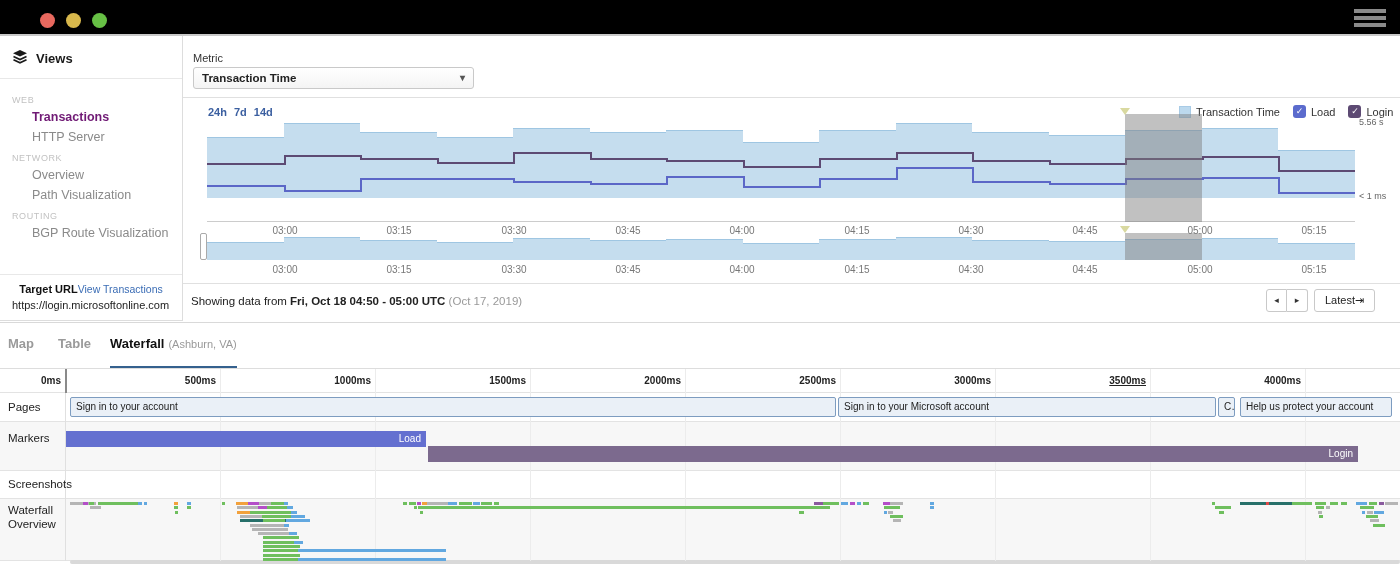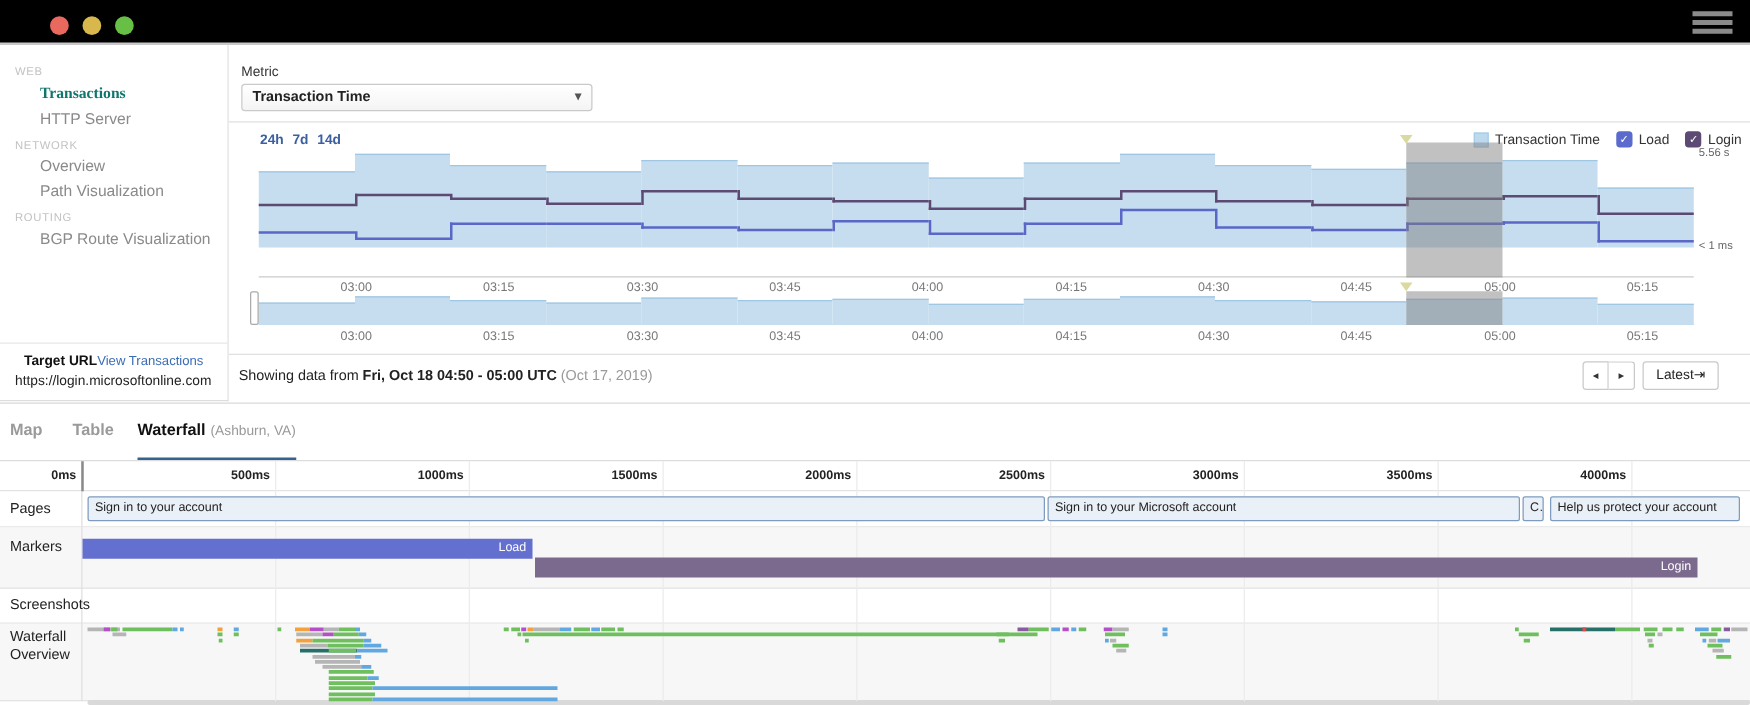--- a/index.html
+++ b/index.html
@@ -12,21 +12,21 @@
   .dot { position:absolute; top:13px; width:15px; height:15px; border-radius:50%; }
   .hamburger { position:absolute; right:14px; top:9px; width:32px; height:20px; cursor:pointer; }
   .hamburger i { display:block; height:4px; margin-bottom:3px; background:#8a8a8a; }
 
   
   .sidebar { position:absolute; left:0; top:36px; width:183px; height:285px; background:#fff; border-right:1px solid #ddd; border-bottom:1px solid #ddd; }
   .views-header { display:flex; align-items:center; gap:8px; padding:13px 12px 11px 12px; border-bottom:1px solid #e8e8e8; font-size:13px; font-weight:bold; color:#1a1a1a; }
   .nav { padding-top:10px; }
   .nav-heading { padding:6px 12px 2px 12px; font-size:9px; letter-spacing:.6px; color:#c2c2c2; }
   .nav-item { padding:3px 12px 3px 32px; font-size:12.5px; color:#8a8a8a; cursor:pointer; }
-  .nav-item.active { color:#0f766e; font-weight:bold;font-family:Liberation Serif, serif; }
+  .nav-item.active { color:#701a75; font-weight:bold; }
   .target { position:absolute; left:0; bottom:0; width:100%; border-top:1px solid #e8e8e8; padding:8px 12px 9px 12px; }
   .trow { display:flex; justify-content:center; align-items:baseline; }
   .tlabel { font-size:11px; font-weight:bold; color:#111; }
   .tlink { font-size:10.5px; color:#3b6db5; text-decoration:none; cursor:pointer; }
   .turl { margin-top:4px; font-size:11px; color:#222; }
 
   
   .main { position:absolute; left:183px; top:36px; width:1217px; height:286px; background:#fff; }
   .metric-label { position:absolute; left:10px; top:16px; font-size:11px; color:#333; }
   .dropdown { position:absolute; left:10px; top:31px; width:281px; height:22px; border:1px solid #c9c9c9; border-radius:3px; background:linear-gradient(#fff,#f4f4f4); font-size:11.5px; font-weight:bold; color:#222; line-height:20px; padding:0 8px; cursor:pointer; }
@@ -96,20 +96,30 @@
         <div class="dot" style="left: 92px; background: rgb(103, 192, 69);"></div>
       </div>
     <div class="hamburger">
         <i></i>
         <i></i>
         <i></i>
       </div>
   </div>
 
   <aside class="sidebar">
+    <div class="views-header">
+      <span>
+        <svg width="16" height="15" viewBox="0 0 16 15">
+            <path d="M8 1 L15 4.2 8 7.4 1 4.2 Z" fill="#1a1a1a"></path>
+            <path d="M1.5 7.5 L8 10.5 14.5 7.5" stroke="#1a1a1a" stroke-width="1.7" fill="none"></path>
+            <path d="M1.5 10.8 L8 13.8 14.5 10.8" stroke="#1a1a1a" stroke-width="1.7" fill="none"></path>
+          </svg>
+      </span>
+      <span>Views</span>
+    </div>
     <nav class="nav" id="nav">
         <div class="nav-heading">WEB</div>
         <div class="nav-item active">Transactions</div>
         <div class="nav-item">HTTP Server</div>
         <div class="nav-heading">NETWORK</div>
         <div class="nav-item">Overview</div>
         <div class="nav-item">Path Visualization</div>
         <div class="nav-heading">ROUTING</div>
         <div class="nav-item">BGP Route Visualization</div>
       </nav>
@@ -303,21 +313,21 @@
       <div class="scale-lab" style="left: 375px;">1000ms</div>
       <div class="gridline" style="left: 530px;"></div>
       <div class="scale-lab" style="left: 530px;">1500ms</div>
       <div class="gridline" style="left: 685px;"></div>
       <div class="scale-lab" style="left: 685px;">2000ms</div>
       <div class="gridline" style="left: 840px;"></div>
       <div class="scale-lab" style="left: 840px;">2500ms</div>
       <div class="gridline" style="left: 995px;"></div>
       <div class="scale-lab" style="left: 995px;">3000ms</div>
       <div class="gridline" style="left: 1150px;"></div>
-      <div class="scale-lab" style="left: 1150px;">3500ms</div>
+      <div class="scale-lab" style="left: 1150px; text-decoration: underline;">3500ms</div>
       <div class="gridline" style="left: 1305px;"></div>
       <div class="scale-lab" style="left: 1305px;">4000ms</div>
       <div class="pagebox" style="left: 70px; width: 766px;">Sign in to your account</div>
       <div class="pagebox" style="left: 838px; width: 378px;">Sign in to your Microsoft account</div>
       <div class="pagebox" style="left: 1218px; width: 17px;">C…</div>
       <div class="pagebox" style="left: 1240px; width: 152px;">Help us protect your account</div>
       <div class="markerbar" style="left: 66px; width: 360px; top: 62px; background: rgb(100, 112, 208);">Load</div>
       <div class="markerbar" style="left: 428px; width: 930px; top: 77px; background: rgb(124, 106, 142);">Login</div>
       <div class="ovbar" style="left: 70px; width: 26px; top: 133px; background: rgb(181, 181, 181);"></div>
       <div class="ovbar" style="left: 83px; width: 5px; top: 133px; background: rgb(180, 79, 200);"></div>

